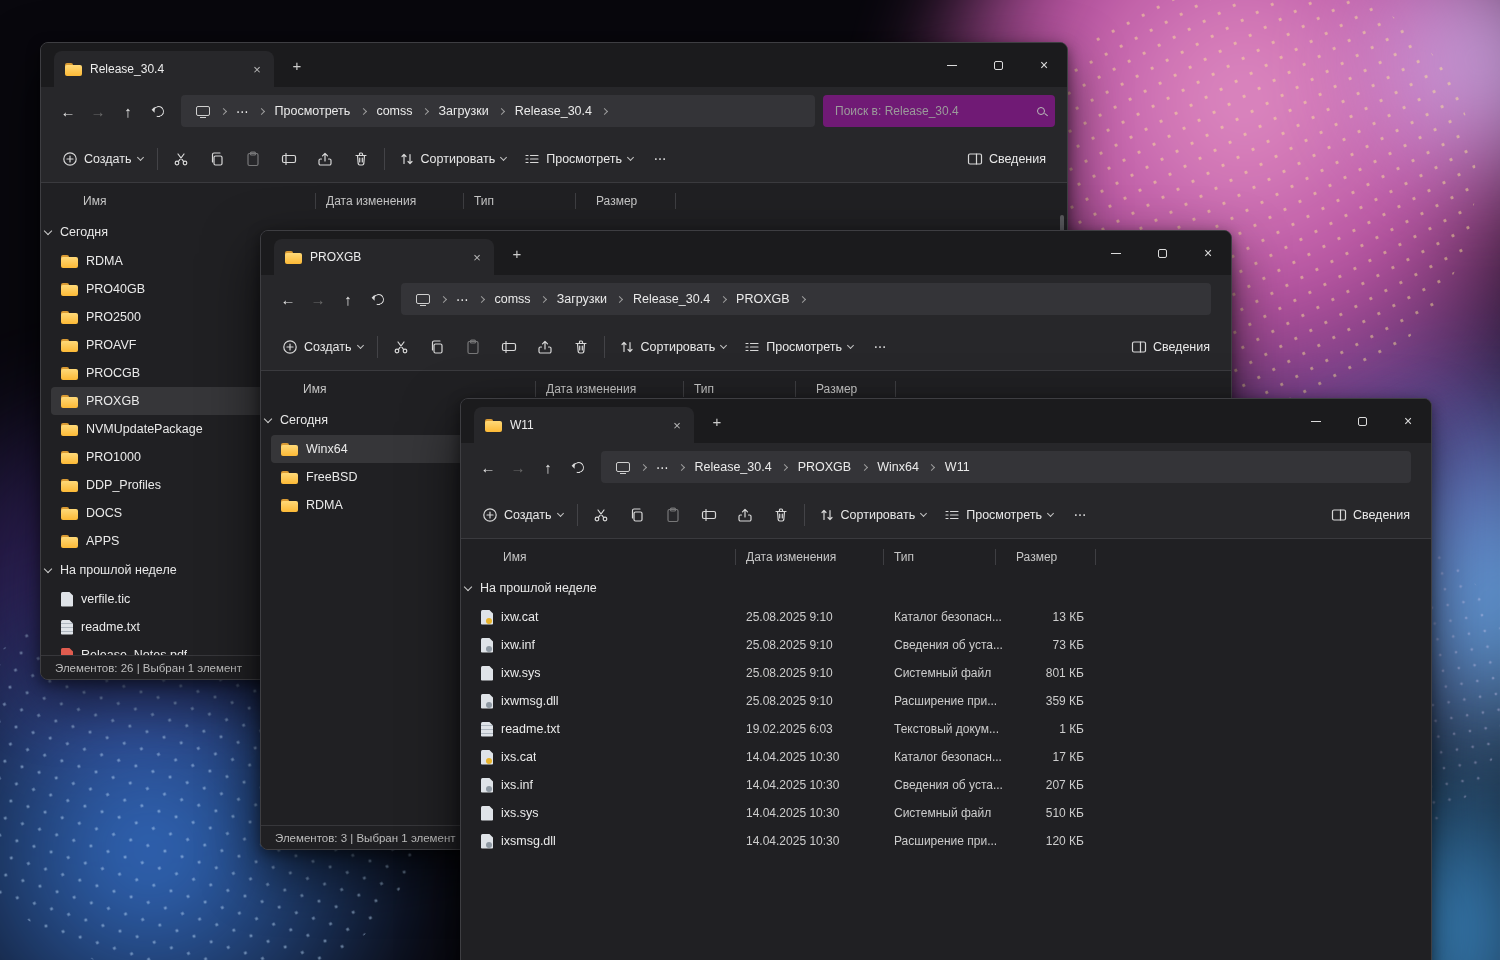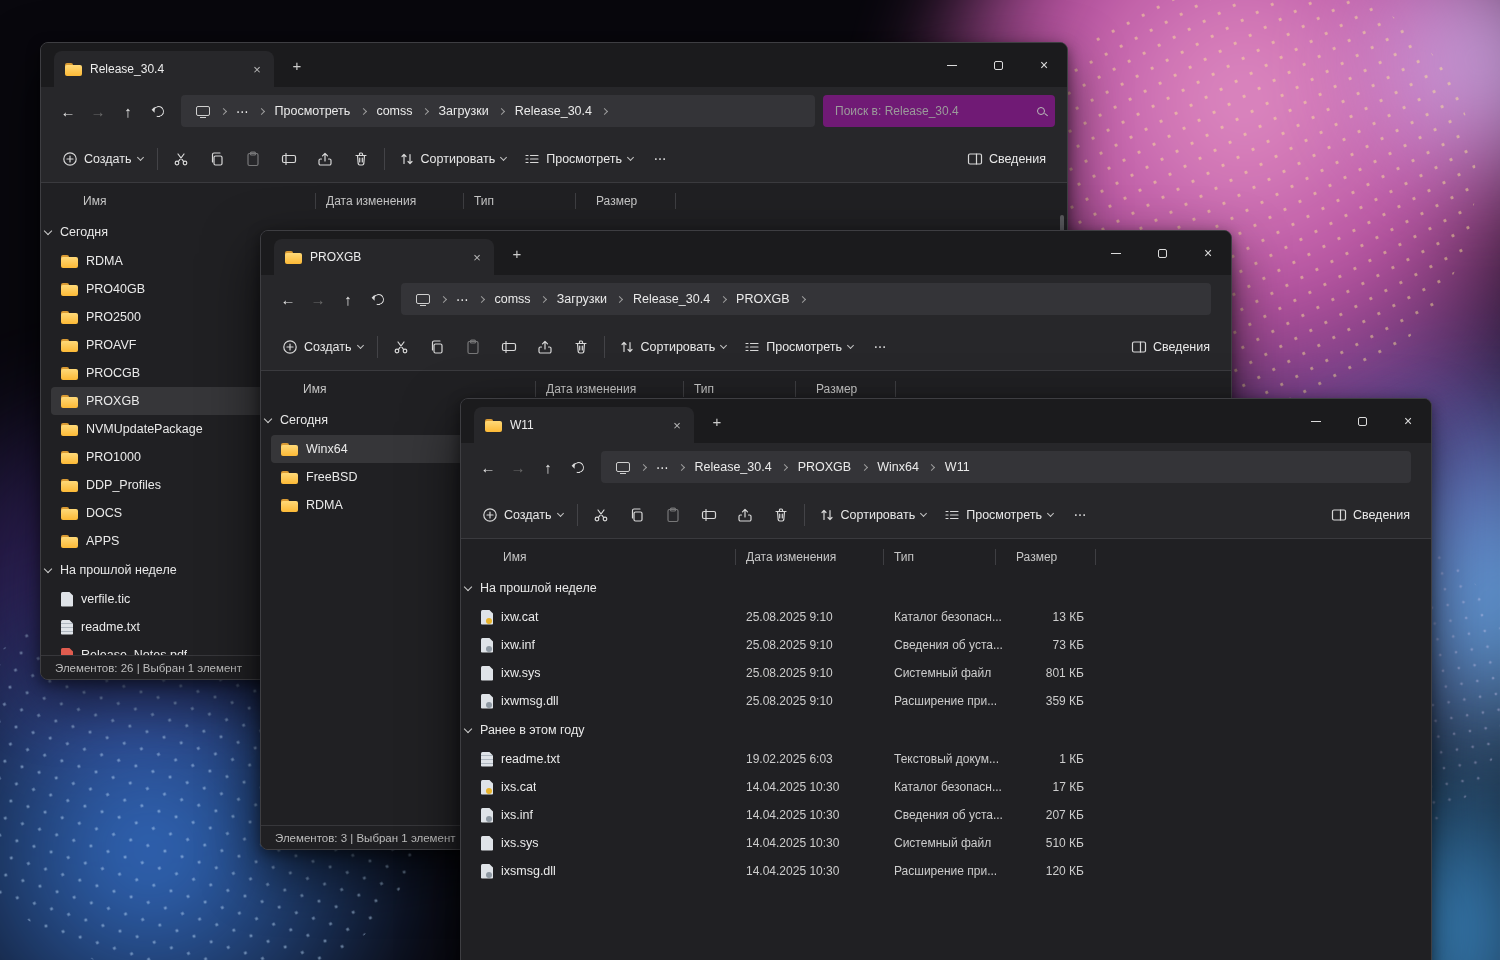--- a/index.html
+++ b/index.html
@@ -748,24 +748,20 @@
       </div>
     <div class="row">
         <div class="cell-name">
           <span class="page badge-g"></span>
           <span class="nm">ixwmsg.dll</span>
         </div>
         <div class="cell">25.08.2025 9:10</div>
         <div class="cell">Расширение при...</div>
         <div class="cell size">359 КБ</div>
       </div>
-    <div class="group">
-        <i class="chev-g"></i>
-        <span>Ранее в этом году</span>
-      </div>
     <div class="row">
         <div class="cell-name">
           <span class="page lines"></span>
           <span class="nm">readme.txt</span>
         </div>
         <div class="cell">19.02.2025 6:03</div>
         <div class="cell">Текстовый докум...</div>
         <div class="cell size">1 КБ</div>
       </div>
     <div class="row">

